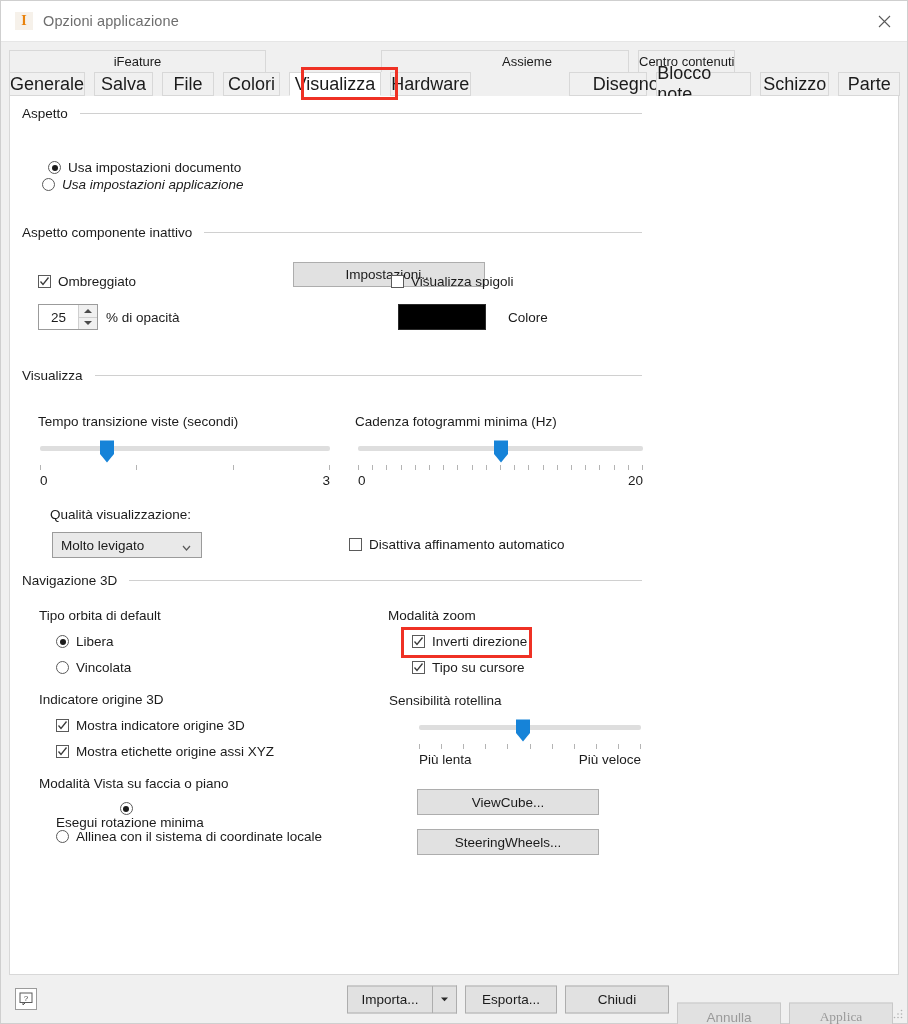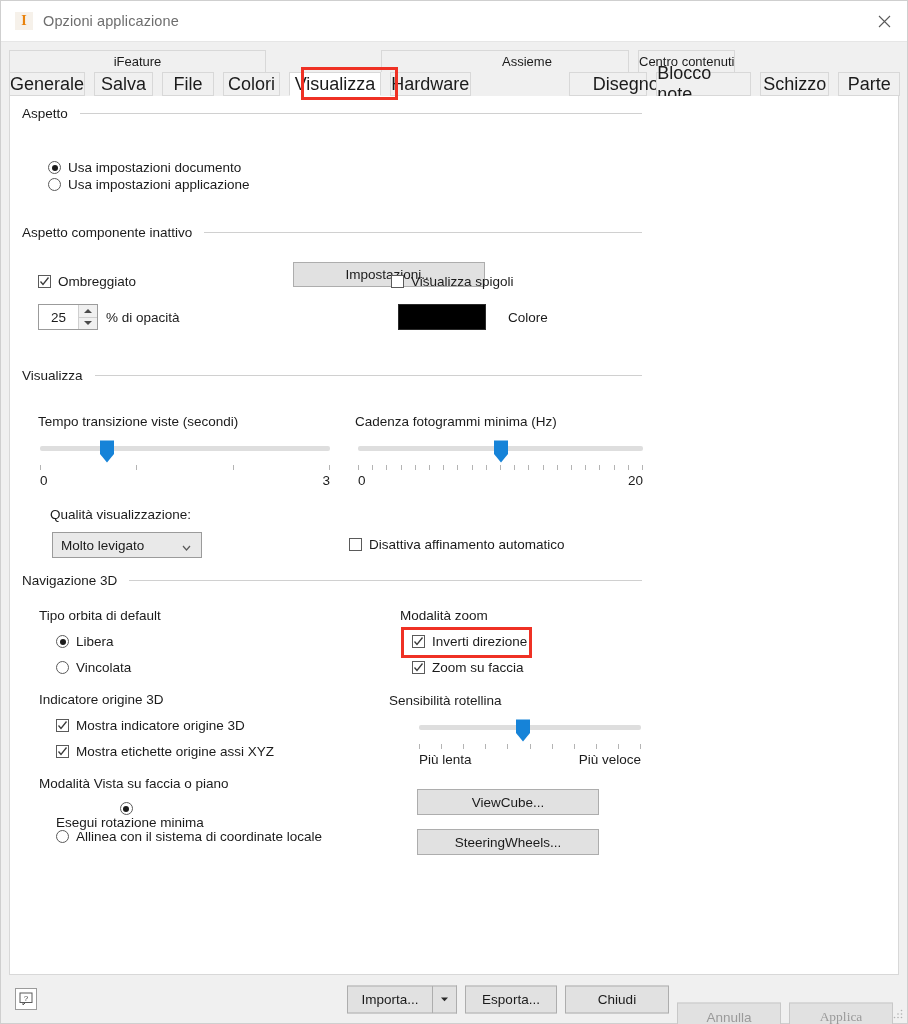--- a/index.html
+++ b/index.html
@@ -322,21 +322,21 @@
         </div>
       </div>
 
       <div class="row" style="position:absolute;left:38px;top:40px;margin-top:24px;">
         <span class="radio checked">
             <span class="dot"></span>
           </span>
         <span class="lbl">Usa impostazioni documento</span>
       </div>
 
-      <div class="row" style="position:absolute;left:38px;top:81px;">
+      <div class="row" style="position:absolute;left:32px;top:81px;font-style:italic;">
         <span class="radio"></span>
         <span class="lbl">Usa impostazioni applicazione</span>
       </div>
 
       <div class="btn" style="position:absolute;left:283px;top:166px;width:192px;height:25px;">Impostazioni...</div>
 
       <div class="group" style="left:12px;top:129px;width:620px;">
         <div class="group-title">
           <span>Aspetto componente inattivo</span>
           <span class="rule"></span>
@@ -498,36 +498,36 @@
         <span class="radio checked">
             <span class="dot"></span>
           </span>
         <span class="lbl">Esegui rotazione minima</span>
       </div>
       <div class="row" style="position:absolute;left:46px;top:733px;">
         <span class="radio"></span>
         <span class="lbl">Allinea con il sistema di coordinate locale</span>
       </div>
 
-      <div class="lbl" style="position:absolute;left:390px;top:512px;">Modalità zoom</div>
+      <div class="lbl" style="position:absolute;left:378px;top:512px;">Modalità zoom</div>
       <div class="row" style="position:absolute;left:402px;top:538px;">
         <span class="check checked">
           <svg width="11" height="11" viewBox="0 0 11 11">
               <path d="M1.5 5.5 L4 8.5 L9.5 1.5" stroke="#3a3a3a" stroke-width="1.3" fill="none"></path>
             </svg>
         </span>
         <span class="lbl">Inverti direzione</span>
       </div>
       <div class="row" style="position:absolute;left:402px;top:564px;">
         <span class="check checked">
           <svg width="11" height="11" viewBox="0 0 11 11">
               <path d="M1.5 5.5 L4 8.5 L9.5 1.5" stroke="#3a3a3a" stroke-width="1.3" fill="none"></path>
             </svg>
         </span>
-        <span class="lbl">Zoom su faccia</span>
+        <span class="lbl">Tipo su cursore</span>
       </div>
 
       <div class="check-highlight" style="left:391px;top:531px;width:131px;height:31px;"></div>
 
       <div class="lbl" style="position:absolute;left:379px;top:597px;">Sensibilità rotellina</div>
       <div class="slider" id="slider-3" style="position:absolute;left:409px;top:623px;width:222px;height:52px;">
           <div class="track"></div>
           <div class="ticks">
             <i style="left: 0px;"></i>
             <i style="left: 22.1px;"></i>

